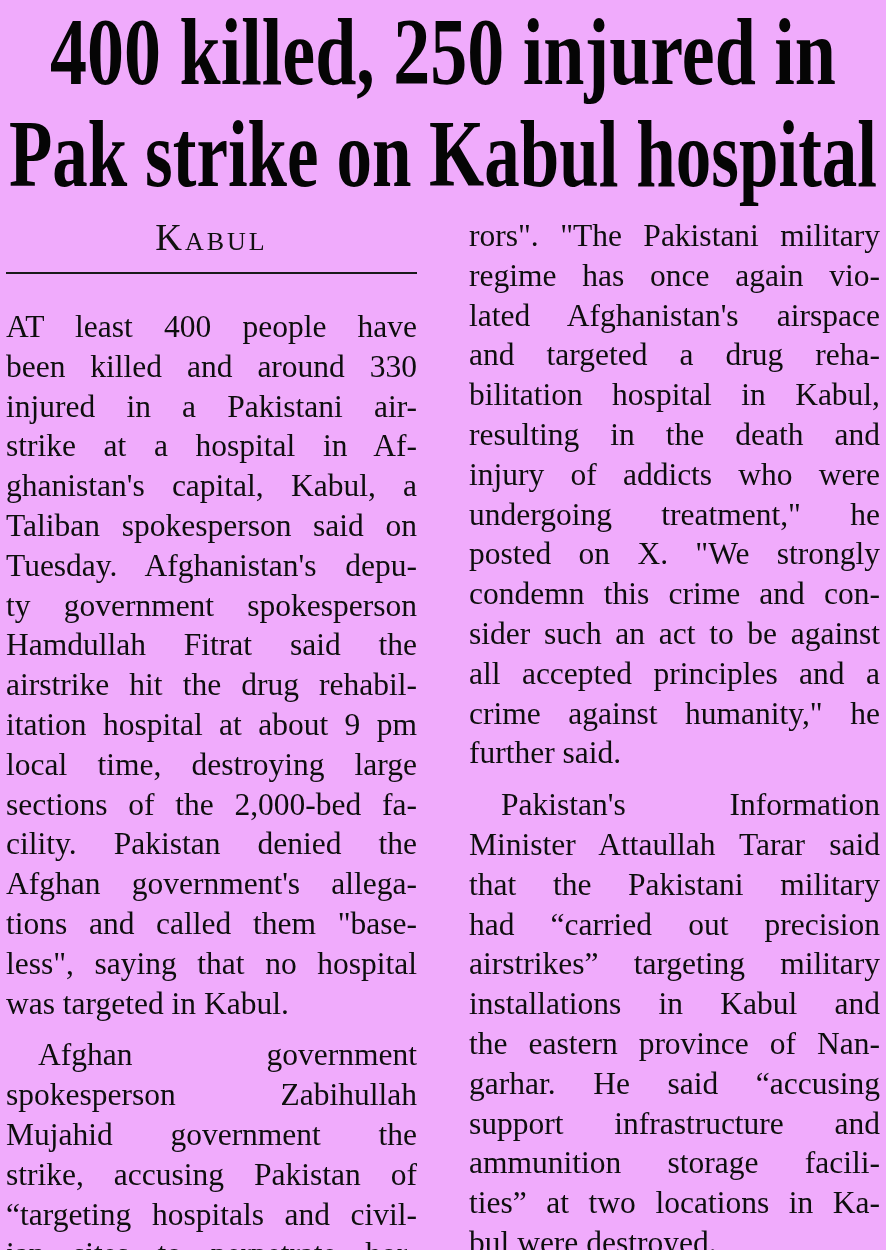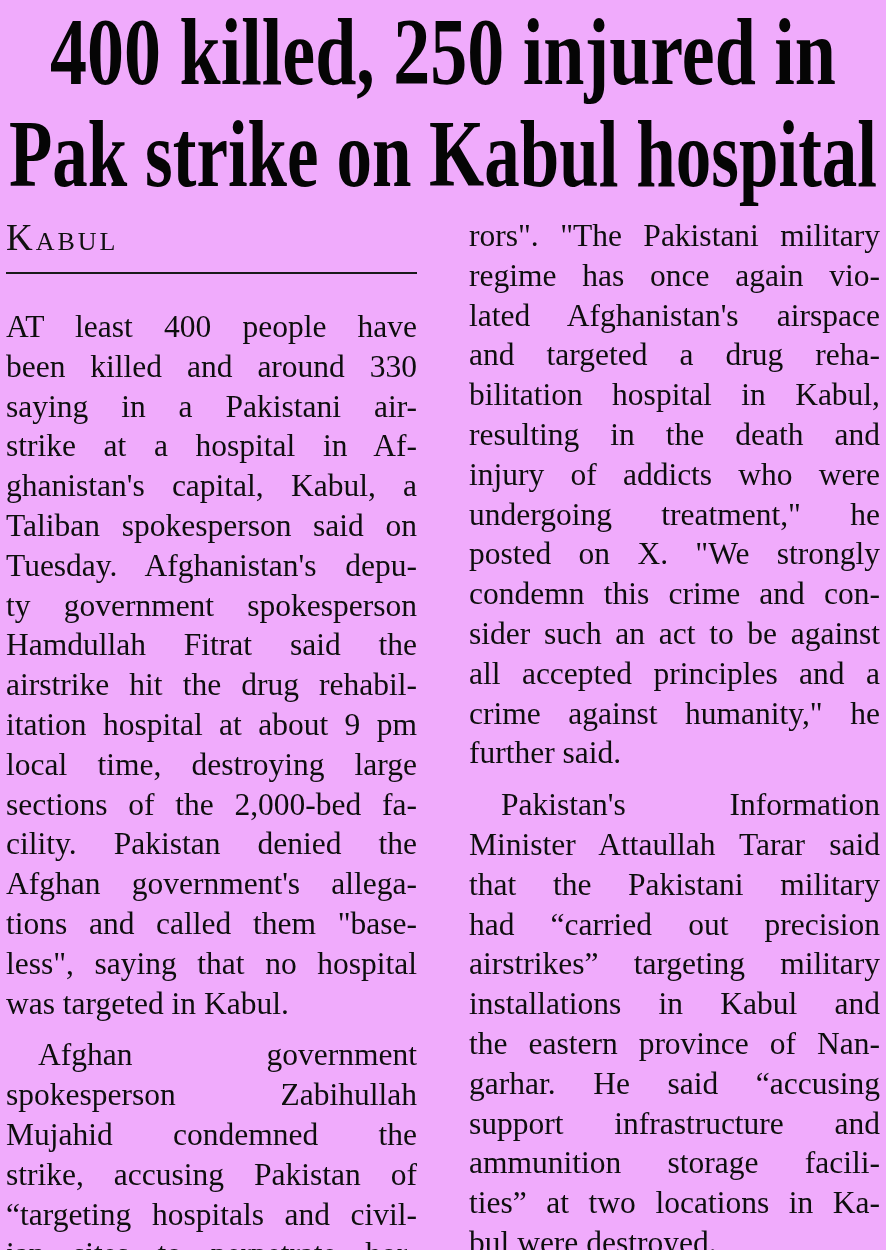--- a/index.html
+++ b/index.html
@@ -25,21 +25,21 @@
     font-weight: bold;
     fill: #050505;
   }
   .cols {
     display: grid;
     grid-template-columns: 1fr 1fr;
     column-gap: 52px;
     margin-top: 7px;
   }
   .dateline {
-    text-align: left;
+    text-align: center;
     font-variant: small-caps;
     font-size: 37px;
     letter-spacing: 3px;
     line-height: 44px;
     color: #111111;
   }
   .dateline-rule {
     height: 2px;
     background: #1a1a1a;
     margin: 12px 0 33px 0;
@@ -66,39 +66,39 @@
   </svg>
 
   <div class="cols">
 
     <div class="col">
       <div class="dateline">Kabul</div>
       <div class="dateline-rule"></div>
       <div>
           <div class="line">AT least 400 people have</div>
           <div class="line">been killed and around 330</div>
-          <div class="line">saying in a Pakistani air-</div>
+          <div class="line">injured in a Pakistani air-</div>
           <div class="line">strike at a hospital in Af-</div>
           <div class="line">ghanistan's capital, Kabul, a</div>
           <div class="line">Taliban spokesperson said on</div>
           <div class="line">Tuesday. Afghanistan's depu-</div>
           <div class="line">ty government spokesperson</div>
           <div class="line">Hamdullah Fitrat said the</div>
           <div class="line">airstrike hit the drug rehabil-</div>
           <div class="line">itation hospital at about 9 pm</div>
           <div class="line">local time, destroying large</div>
           <div class="line">sections of the 2,000-bed fa-</div>
           <div class="line">cility. Pakistan denied the</div>
           <div class="line">Afghan government's allega-</div>
           <div class="line">tions and called them "base-</div>
           <div class="line">less", saying that no hospital</div>
           <div class="line last">was targeted in Kabul.</div>
           <div class="line indent">Afghan government</div>
           <div class="line">spokesperson Zabihullah</div>
-          <div class="line">Mujahid condemned the</div>
+          <div class="line">Mujahid government the</div>
           <div class="line">strike, accusing Pakistan of</div>
           <div class="line">“targeting hospitals and civil-</div>
           <div class="line">ian sites to perpetrate hor-</div>
         </div>
     </div>
 
     <div class="col">
       <div>
           <div class="line">rors". "The Pakistani military</div>
           <div class="line">regime has once again vio-</div>

